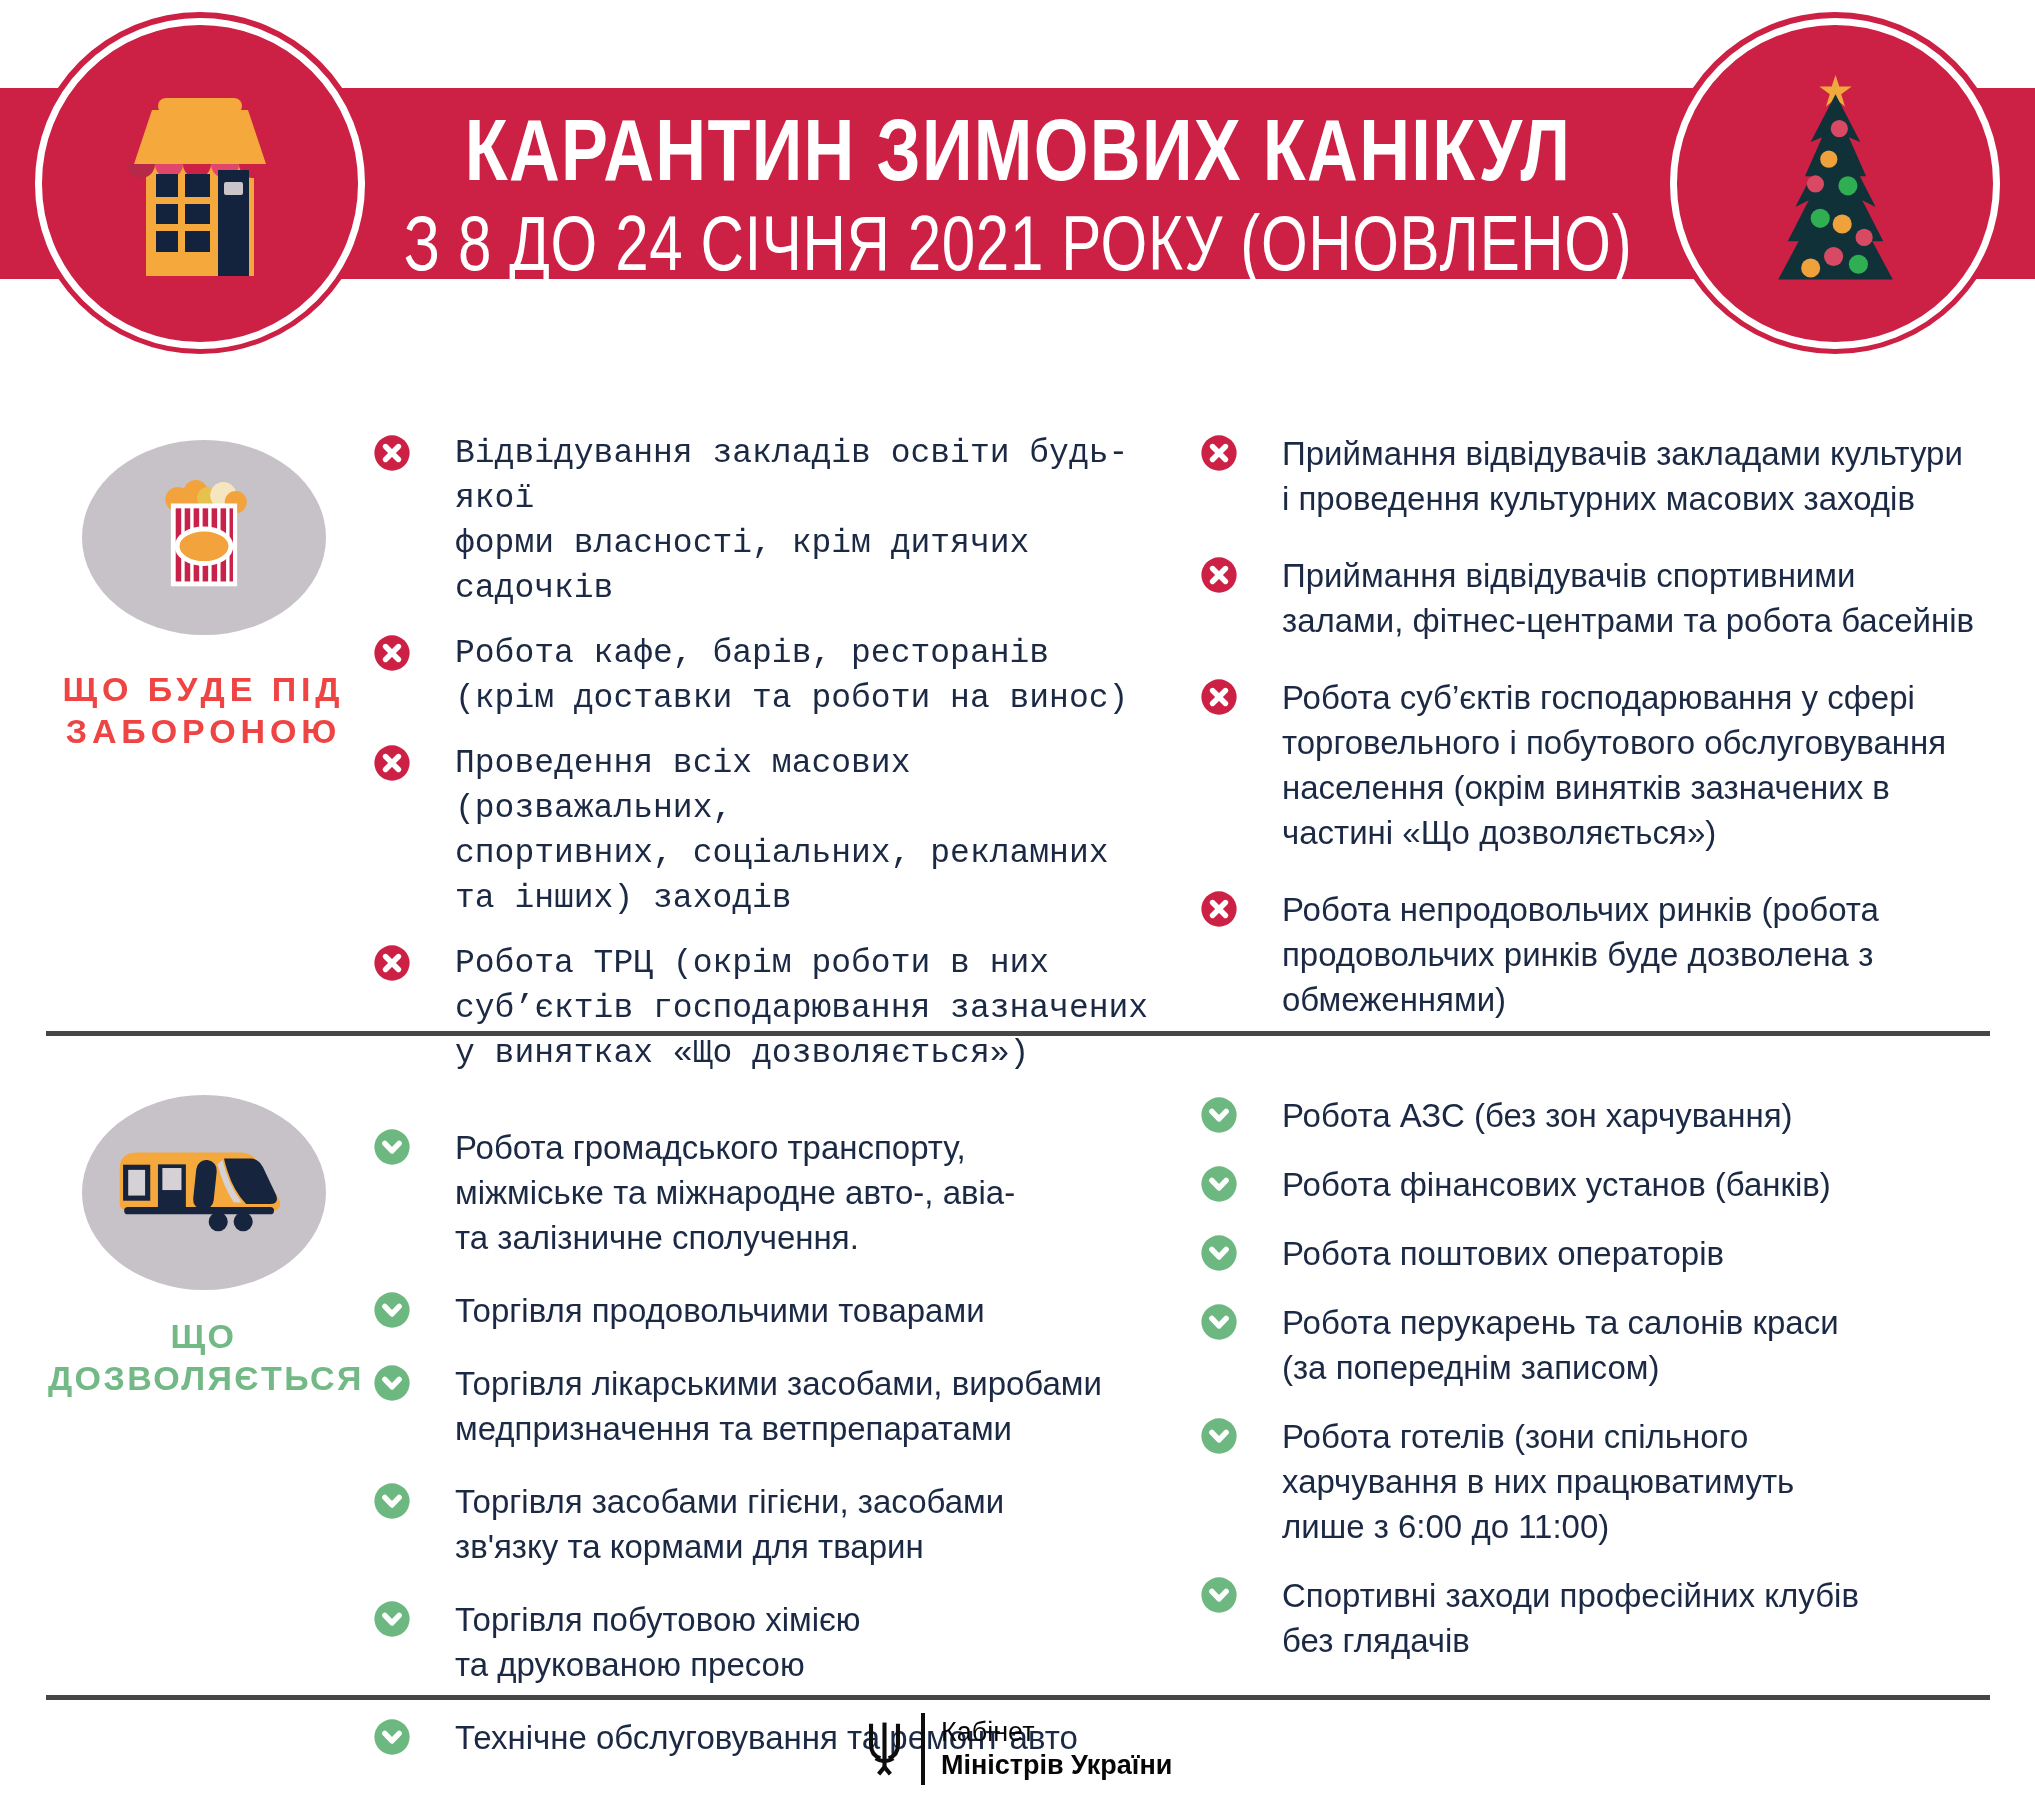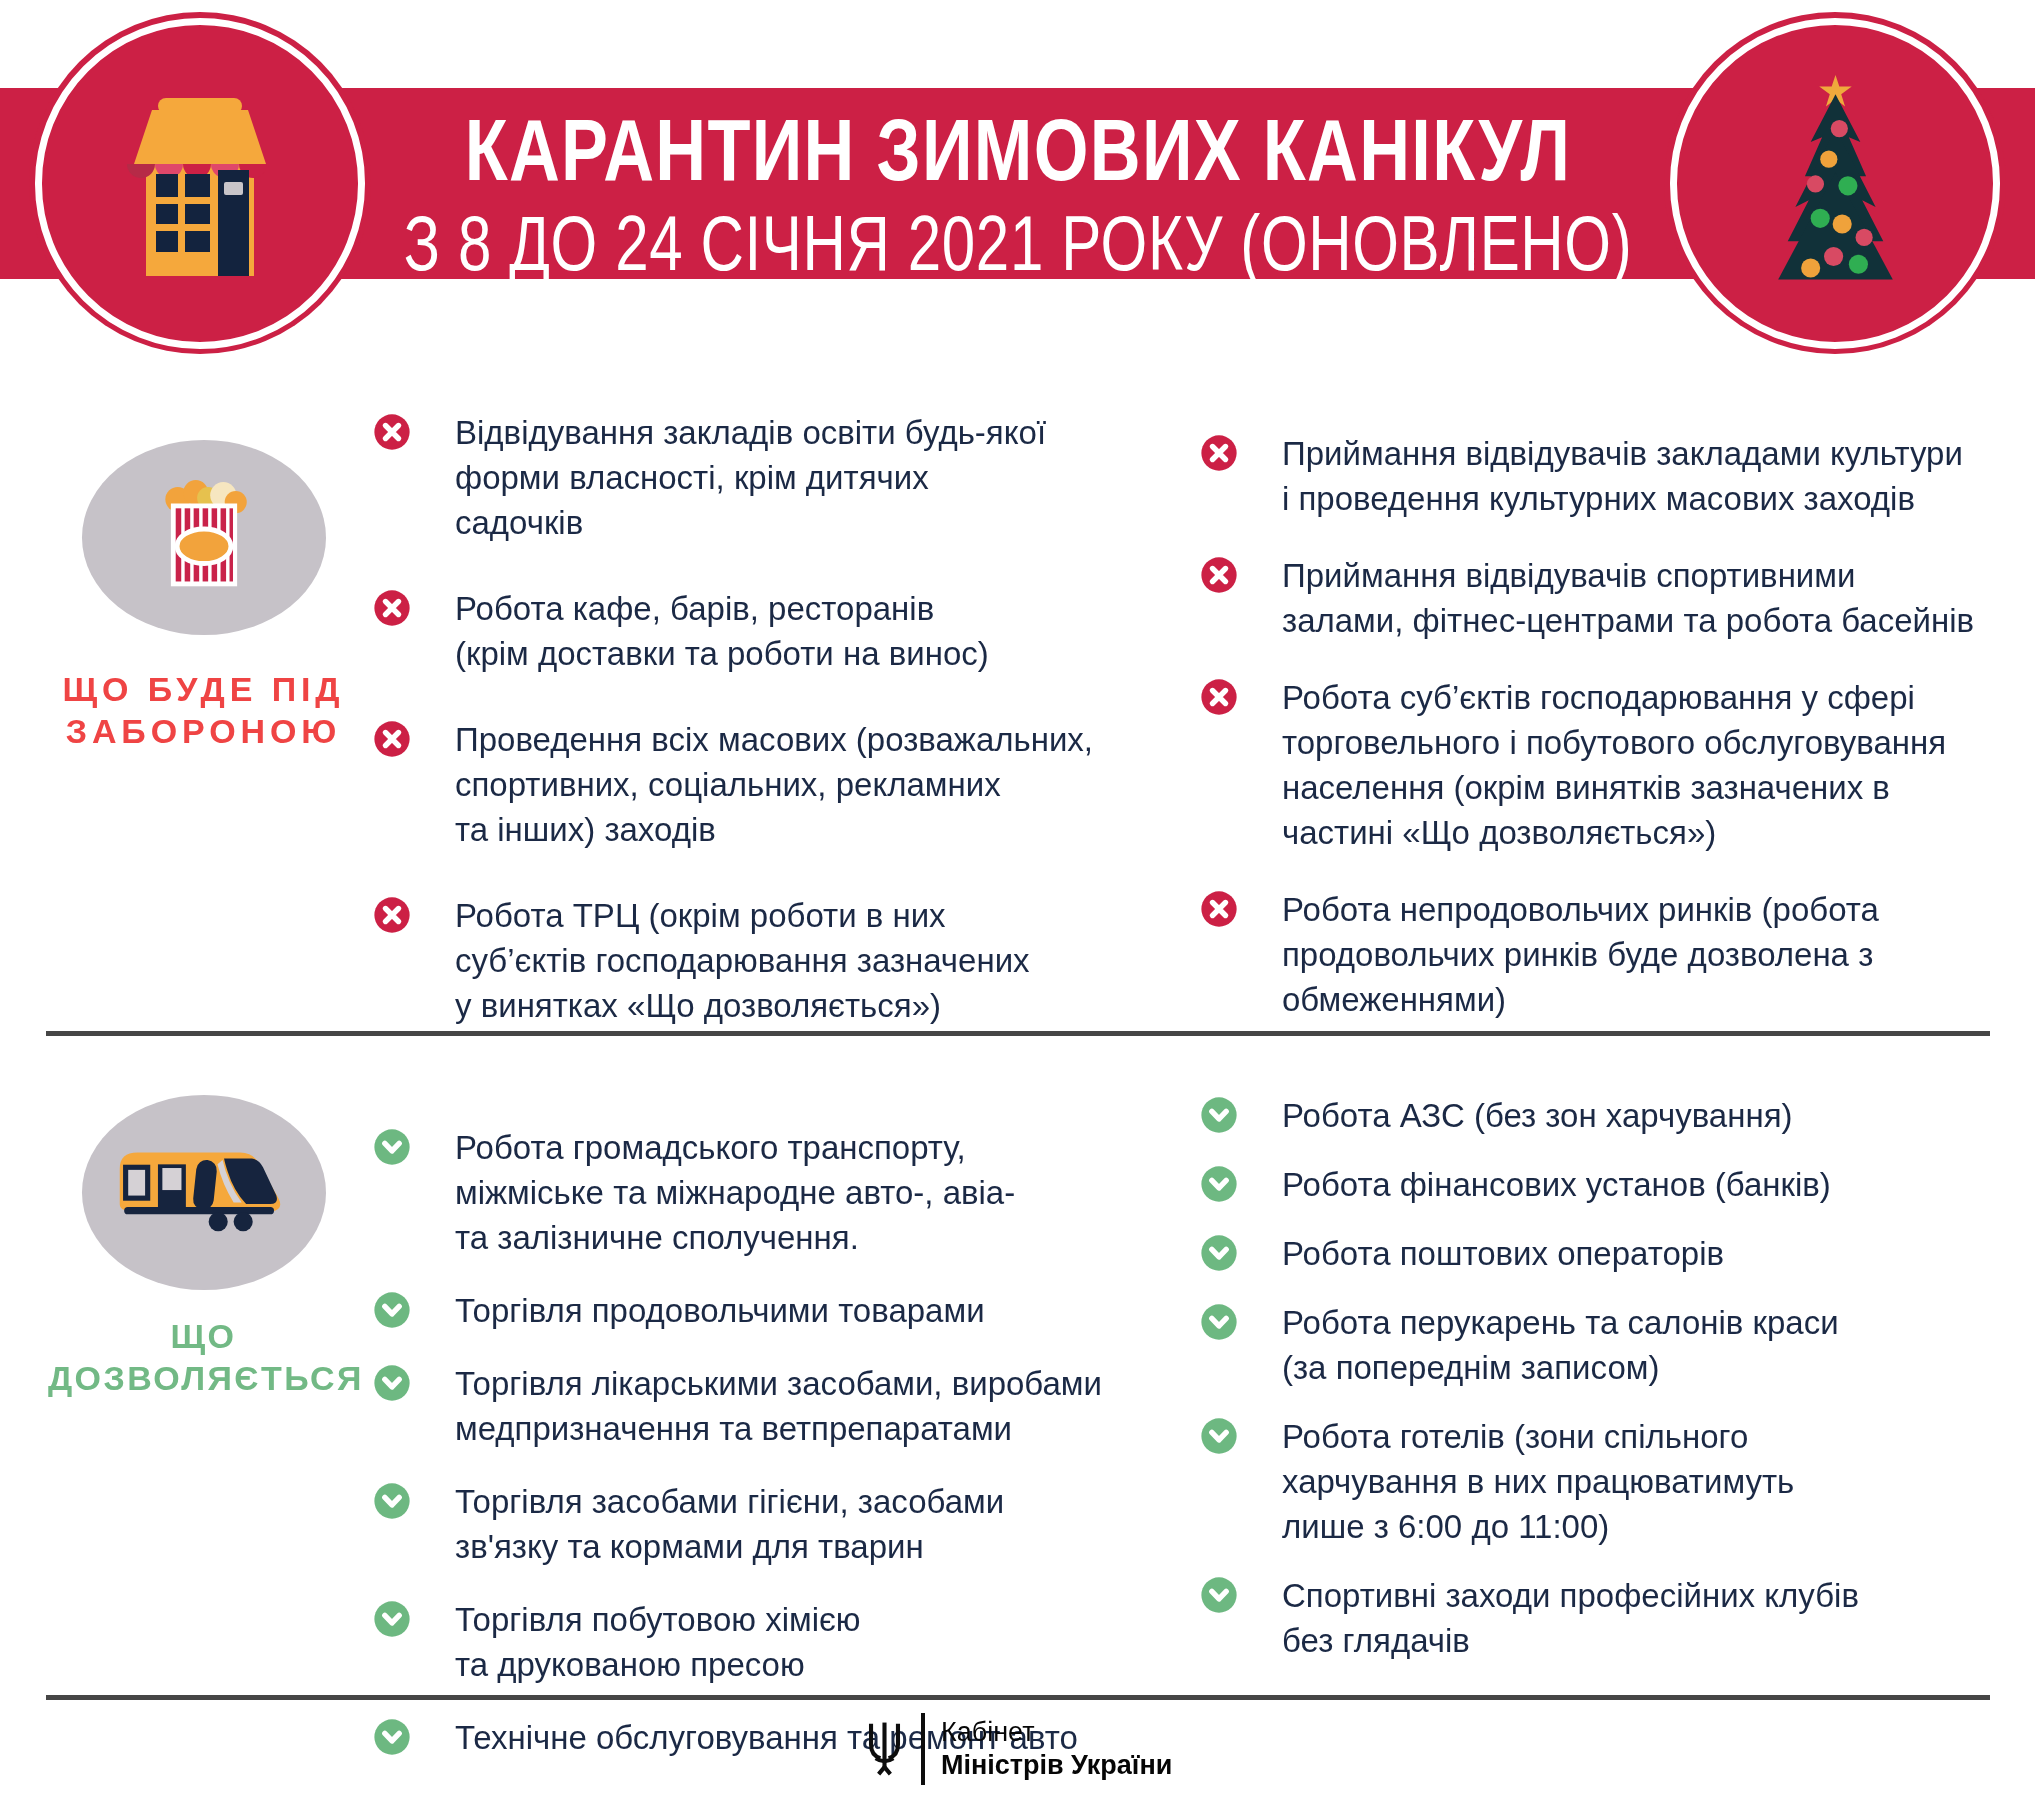--- a/index.html
+++ b/index.html
@@ -30,21 +30,21 @@
   .section-label{margin-top:33px;font-weight:700;font-size:34px;line-height:42px;
         white-space:pre-line;}
   .label-prohibited{color:#ef4444;letter-spacing:4.9px;}
   .label-allowed{color:#72B985;letter-spacing:2.4px;}
   .label-col-1{top:440px;}
   .label-col-2{top:1095px;}
   .label-col-2 .section-label{margin-top:25px;}
 
   
   .items{position:absolute;display:flex;flex-direction:column;}
-  .p-col1{left:374px;top:410px;width:777px;row-gap:41px;}
+  .p-col1{left:374px;top:431px;width:777px;row-gap:20px;font-family:Liberation Mono, monospace;}
   .p-col2{left:1201px;top:431px;width:818px;row-gap:32px;}
   .a-col1{left:374px;top:1125px;width:786px;row-gap:28px;}
   .a-col2{left:1201px;top:1093px;width:818px;row-gap:24px;}
   .item{display:flex;align-items:flex-start;}
   .marker{flex:0 0 36px;width:36px;height:36px;margin-top:4.1px;}
   .marker svg{display:block;width:36px;height:36px;}
   .item-text{margin-left:45px;color:#1B2945;font-size:33px;line-height:45px;
         white-space:pre-line;}
 
   

